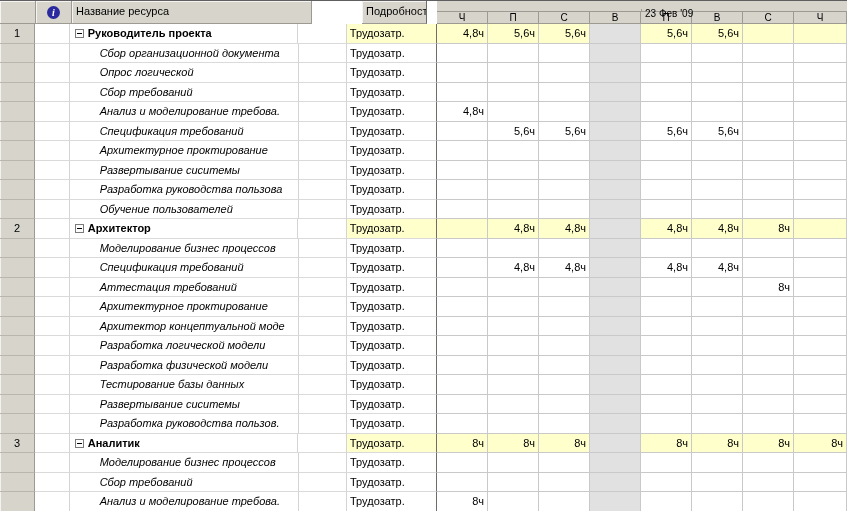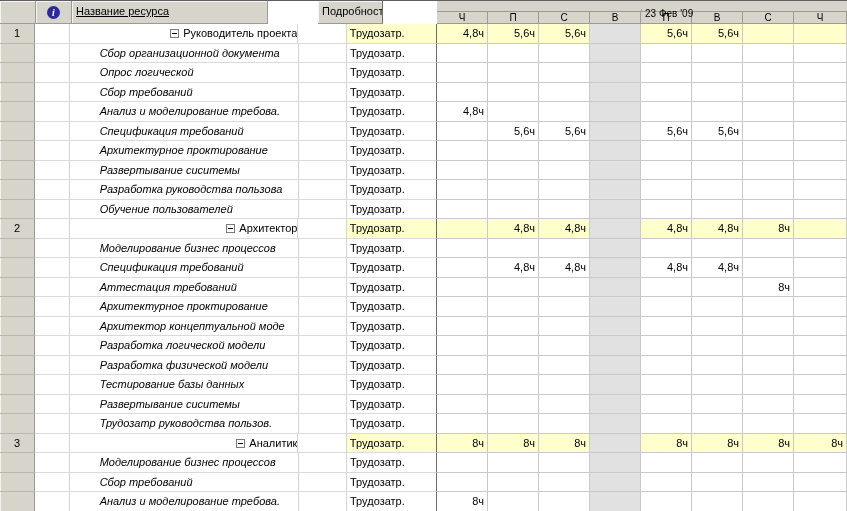--- a/index.html
+++ b/index.html
@@ -23,21 +23,21 @@
     background: var(--header-bg, #d7d4cc);
     border-right: 1px solid var(--header-line, #9c9a92);
     border-bottom: 1px solid var(--header-line, #9c9a92);
     box-shadow: inset 1px 1px 0 rgba(255,255,255,.75);
     line-height: 21px;
     padding-left: 4px;
     white-space: nowrap; overflow: hidden;
   }
   .w-num  { width: 36px; }
   .w-info { width: 36px; display:flex; align-items:center; justify-content:center; padding:0; }
-  .w-name { width: 196px; text-decoration: underline; }
+  .w-name { width: 240px; }
   .w-work { width: 50px; padding-left:2px;margin-top:44px; }
   .w-details { width: 65px; border-right: 1px solid #6f6d66; }
 
   .info-badge {
     width: 13px; height: 13px; border-radius: 50%;
     background: var(--info-icon-bg, #2a2a9e); color: #fff;
     font: bold italic 10px/13px "Liberation Serif", serif;
     text-align: center;
   }
 
@@ -76,21 +76,21 @@
   .c.num {
     width: 36px; text-align: center;
     background: var(--header-bg, #d7d4cc);
     border-right: 1px solid var(--header-line, #9c9a92);
     border-bottom: 1px solid #b9b6ae;
     box-shadow: inset 1px 0 0 rgba(255,255,255,.7);
   }
   .c.info { width: 36px; }
   .c.name { width: 236px; padding-left: 5px; }
   .c.name.assign { padding-left: 30px; font-style: italic; }
-  .c.name.summary { font-weight: normal; text-align: right; }
+  .c.name.summary { font-weight: bold; }
   .c.work { width: 50px; }
   .c.details { width: 93px; padding-left: 3px; border-right: 1px solid #6f6d66; }
   .c.details.sum { background: var(--highlight, #ffffcc); }
 
   .collapse-box {
     display: inline-block; width: 9px; height: 9px;
     border: 1px solid #7b7b7b; background: #fcfcfc;
     margin-right: 4px; position: relative; vertical-align: -1px;
   }
   .collapse-box i {
@@ -262,21 +262,21 @@
         <div class="lrow">
           <div class="c num"></div>
           <div class="c info"></div>
           <div class="c name assign"><span>Развертывание сиситемы</span></div>
           <div class="c work"></div>
           <div class="c details">Трудозатр.</div>
         </div>
         <div class="lrow">
           <div class="c num"></div>
           <div class="c info"></div>
-          <div class="c name assign"><span>Трудозатр руководства пользов.</span></div>
+          <div class="c name assign"><span>Разработка руководства пользов.</span></div>
           <div class="c work"></div>
           <div class="c details">Трудозатр.</div>
         </div>
         <div class="lrow">
           <div class="c num">3</div>
           <div class="c info"></div>
           <div class="c name summary"><span class="collapse-box"><i></i></span><span>Аналитик</span></div>
           <div class="c work"></div>
           <div class="c details sum">Трудозатр.</div>
         </div>

